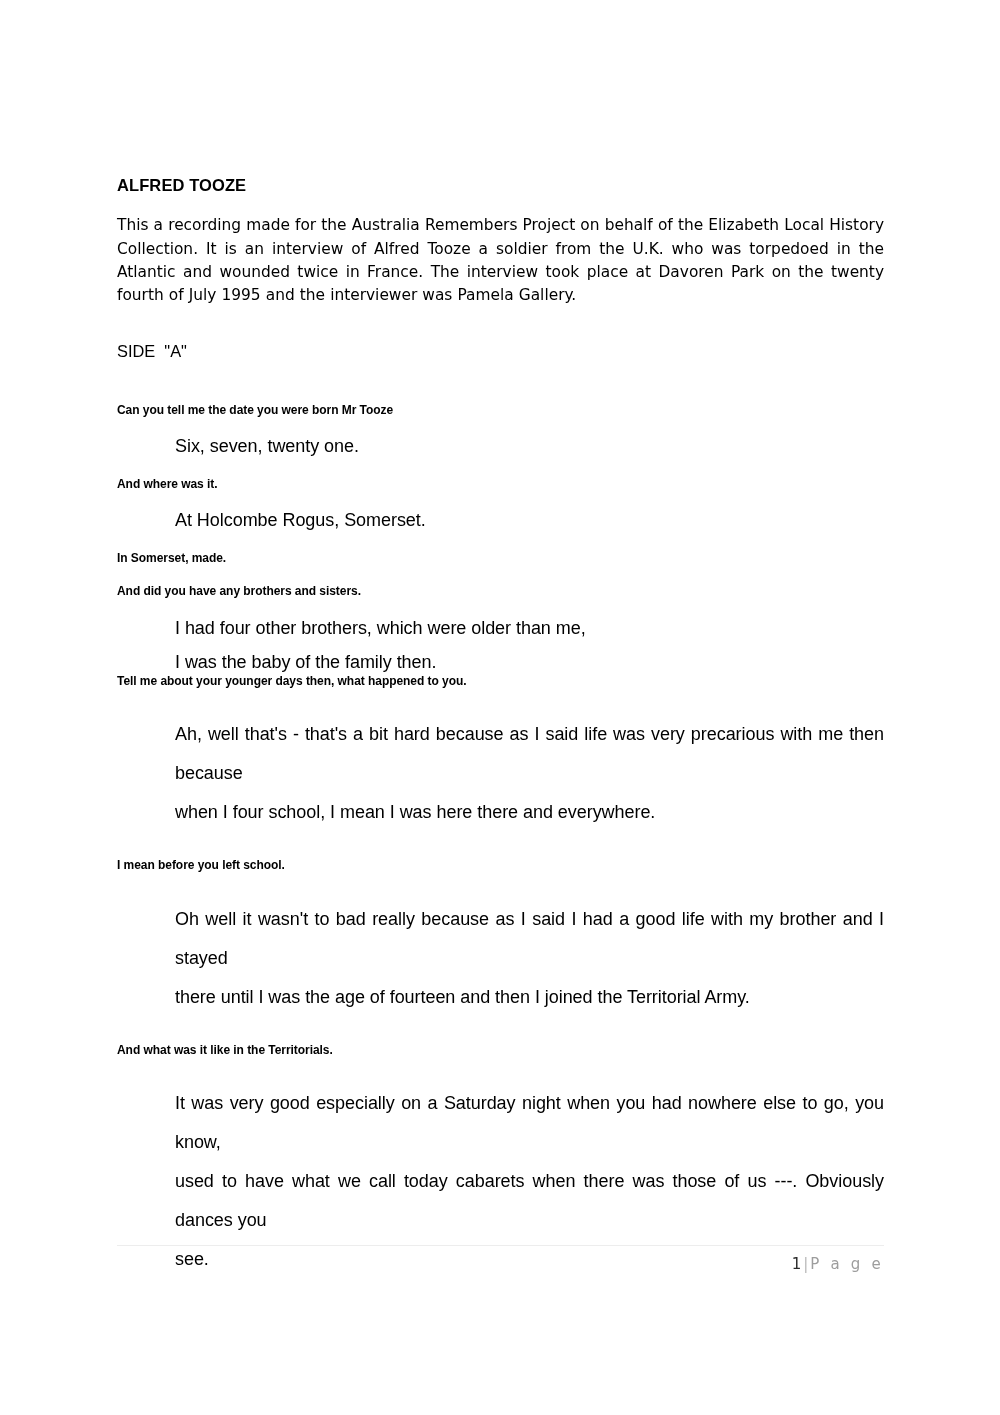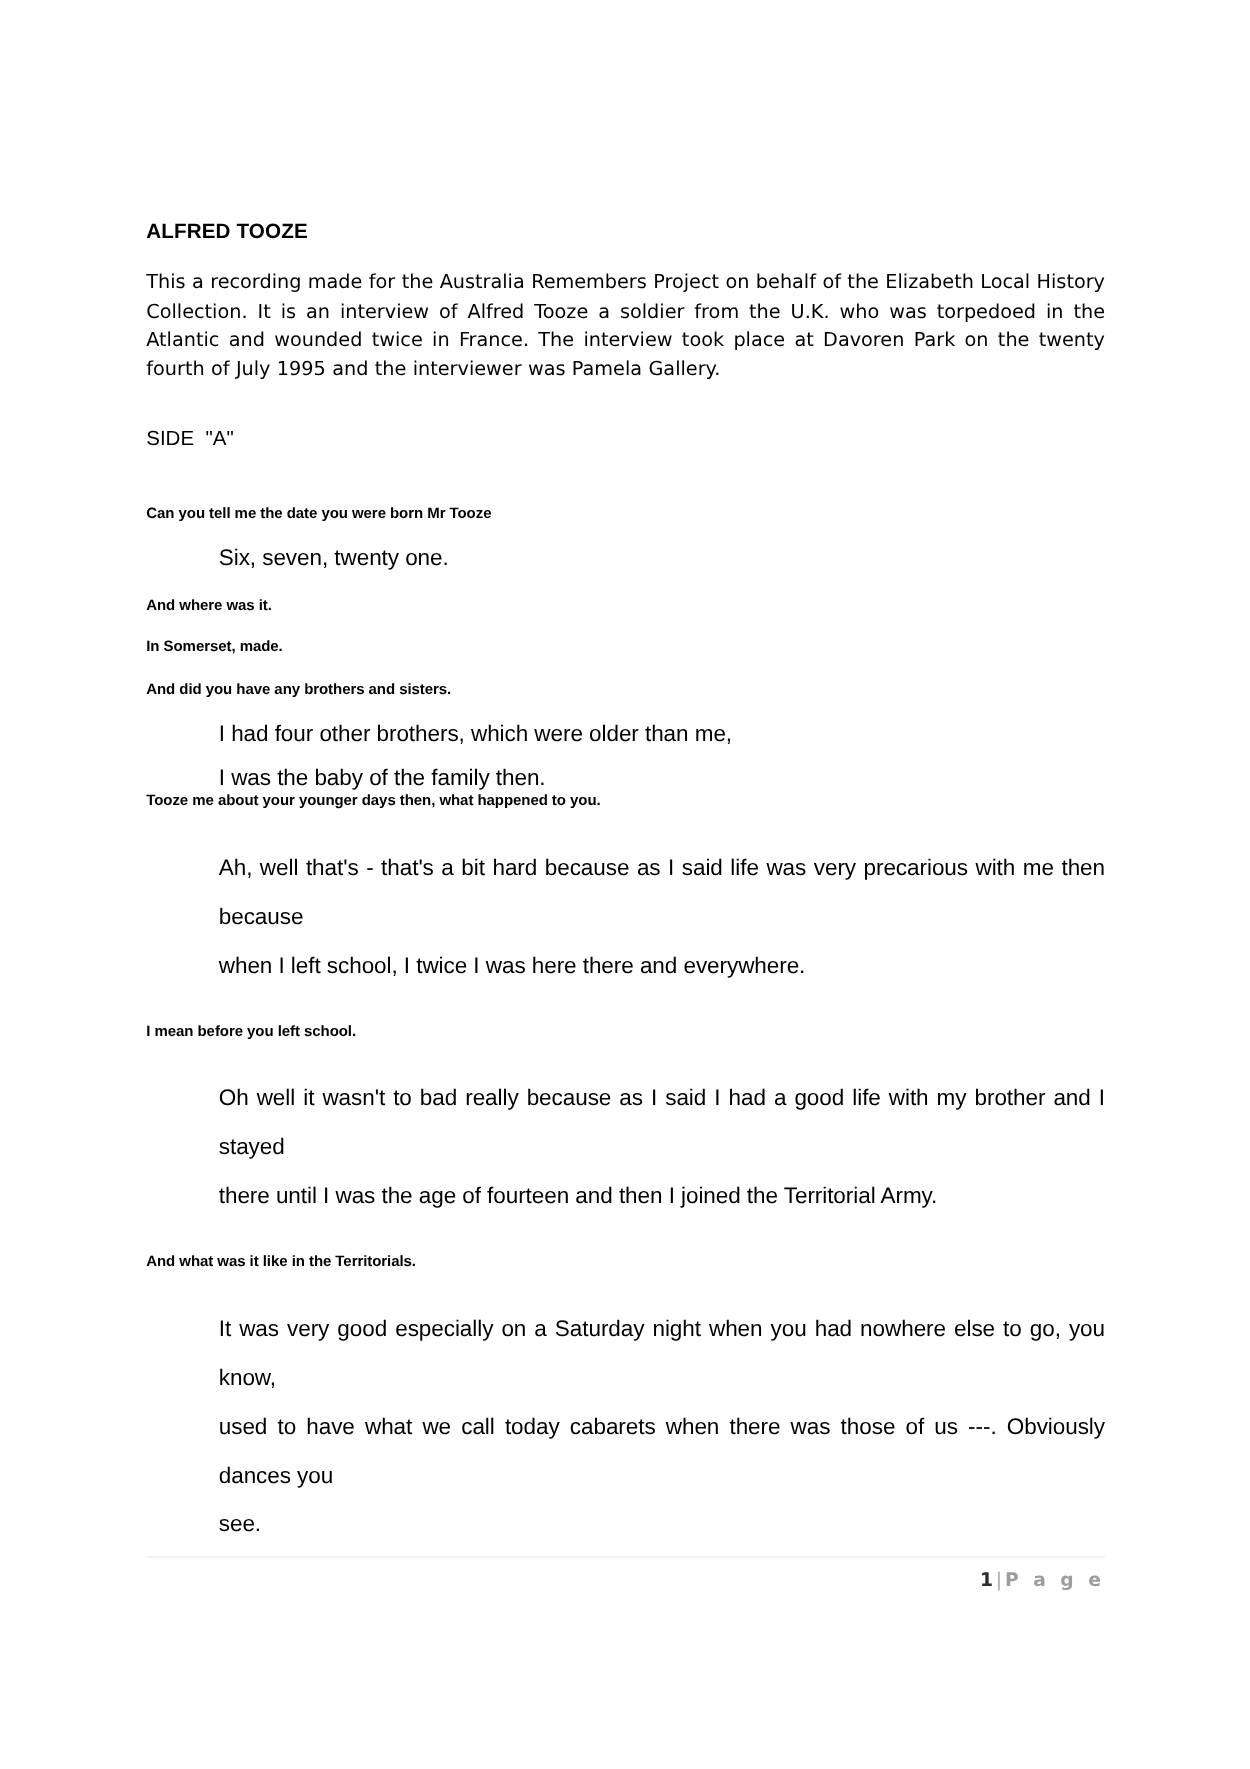--- a/index.html
+++ b/index.html
@@ -106,21 +106,20 @@
   .loose .a.last-ragged { text-align: left; }
   .gap-loose-a { margin-top: 27px; }
   .gap-loose-q { margin-top: 26px; }
 
   
   .footer {
     position: absolute;
     left: 117px;
     top: 1245px;
     width: 767px;
-    font-weight: bold;
   }
   .footer-rule {
     width: 100%;
     height: 1px;
     background: #ededed;
     border: 0;
     margin: 0;
   }
   .footer-text {
     text-align: right;
@@ -144,29 +143,30 @@
 
     <p class="intro">This a recording made for the Australia Remembers Project on behalf of the Elizabeth Local History Collection. It is an interview of Alfred Tooze a soldier from the U.K. who was torpedoed in the Atlantic and wounded twice in France. The interview took place at Davoren Park on the twenty fourth of July 1995 and the interviewer was Pamela Gallery.</p>
 
     <p class="side-label">SIDE  "A"</p>
 
     <div class="qa-area">
       <div id="tight-region">
           <p class="q sp-q">Can you tell me the date you were born Mr Tooze</p>
           <p class="a gap-a">Six, seven, twenty one.</p>
           <p class="q gap-q">And where was it.</p>
+          <p class="a gap-a">At Holcombe Rogus, Somerset.</p>
           <p class="q gap-q">In Somerset, made.</p>
           <p class="q gap-q">And did you have any brothers and sisters.</p>
           <p class="a gap-a">I had four other brothers, which were older than me,</p>
           <p class="a gap-cont">I was the baby of the family then.</p>
         </div>
       <div id="loose-region" class="loose">
-          <p class="q sp-q">Tooze me about your younger days then, what happened to you.</p>
+          <p class="q sp-q">Tell me about your younger days then, what happened to you.</p>
           <p class="a gap-loose-a">Ah, well that's - that's a bit hard because as I said life was very precarious with me then because</p>
-          <p class="a  last-ragged">when I left school, I twice I was here there and everywhere.</p>
+          <p class="a  last-ragged">when I four school, I mean I was here there and everywhere.</p>
           <p class="q gap-loose-q">I mean before you left school.</p>
           <p class="a gap-loose-a">Oh well it wasn't to bad really because as I said I had a good life with my brother and I stayed</p>
           <p class="a  last-ragged">there until I was the age of fourteen and then I joined the Territorial Army.</p>
           <p class="q gap-loose-q">And what was it like in the Territorials.</p>
           <p class="a gap-loose-a">It was very good especially on a Saturday night when you had nowhere else to go, you know,</p>
           <p class="a ">used to have what we call today cabarets when there was those of us ---. Obviously dances you</p>
           <p class="a  last-ragged">see.</p>
         </div>
     </div>
 

